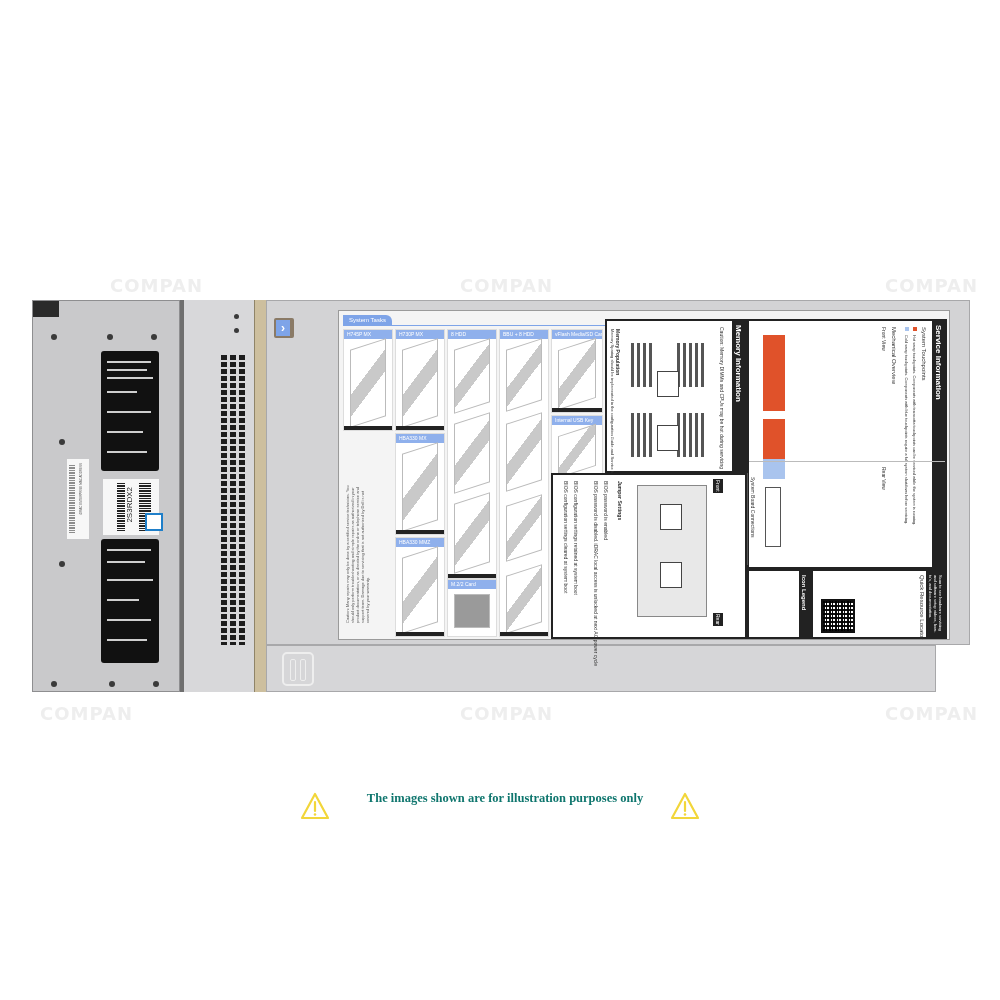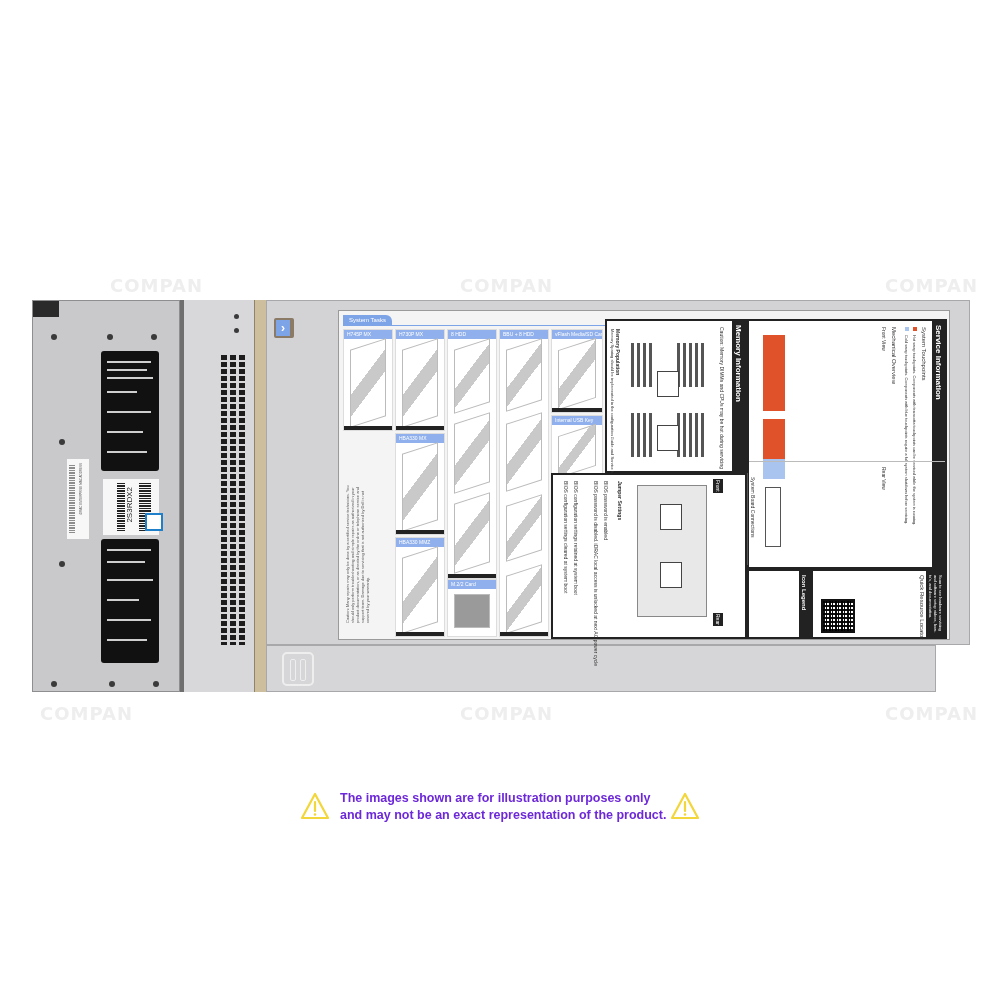--- a/index.html
+++ b/index.html
@@ -50,21 +50,21 @@
   .orange { position:absolute; background:#e0522a; }
   .blue { position:absolute; background:#a9c4ee; }
   .mb { position:absolute; left:90px; top:14px; width:68px; height:130px; background:#e8e8e8; border:1px solid #888; }
   .qr { position:absolute; background:
         repeating-linear-gradient(90deg,#111 0 2px,#fff 2px 3px,#111 3px 4px,#fff 4px 6px),
         repeating-linear-gradient(0deg,#111 0 2px,#fff 2px 4px); background-blend-mode:multiply; border:2px solid #111; }
 
   
   .disclaimer { position:absolute; left:300px; top:790px; width:400px; height:40px; }
   .warn { position:absolute; top:2px; width:30px; height:28px; }
-  .disc-text { position:absolute; left:40px; top:0; width:330px; text-align:left; color:#6d28d9; font-weight:bold; font-size:12.5px; line-height:17px; font-family:Liberation Sans, sans-serif; }
+  .disc-text { position:absolute; left:40px; top:0; width:330px; text-align:center; color:#0f766e; font-weight:bold; font-size:12.5px; line-height:17px; font-family:Liberation Serif, serif; }
 </style>
 </head>
 <body>
 
 <div class="wm" style="left:110px;top:275px;">COMPAN</div>
 <div class="wm" style="left:460px;top:275px;">COMPAN</div>
 <div class="wm" style="left:885px;top:275px;">COMPAN</div>
 <div class="wm" style="left:250px;top:488px;color:#e4e4e4;">COMPAN</div>
 <div class="wm" style="left:460px;top:703px;">COMPAN</div>
 <div class="wm" style="left:40px;top:703px;">COMPAN</div>
@@ -264,20 +264,19 @@
 </div>
 
 <div class="disclaimer">
   <svg class="warn" style="left:0;" viewBox="0 0 30 28">
     <path d="M15 2 L28 26 L2 26 Z" fill="none" stroke="#f2d63a" stroke-width="2.2" stroke-linejoin="round"></path>
     <line x1="15" y1="10" x2="15" y2="19" stroke="#f2d63a" stroke-width="2.2" stroke-linecap="round"></line>
     <circle cx="15" cy="22.5" r="1.3" fill="#f2d63a"></circle>
   </svg>
   <div class="disc-text">
     <div>The images shown are for illustration purposes only</div>
-    <div>and may not be an exact representation of the product.</div>
   </div>
   <svg class="warn" style="left:370px;" viewBox="0 0 30 28">
     <path d="M15 2 L28 26 L2 26 Z" fill="none" stroke="#f2d63a" stroke-width="2.2" stroke-linejoin="round"></path>
     <line x1="15" y1="10" x2="15" y2="19" stroke="#f2d63a" stroke-width="2.2" stroke-linecap="round"></line>
     <circle cx="15" cy="22.5" r="1.3" fill="#f2d63a"></circle>
   </svg>
 </div>
 
 </body></html>

